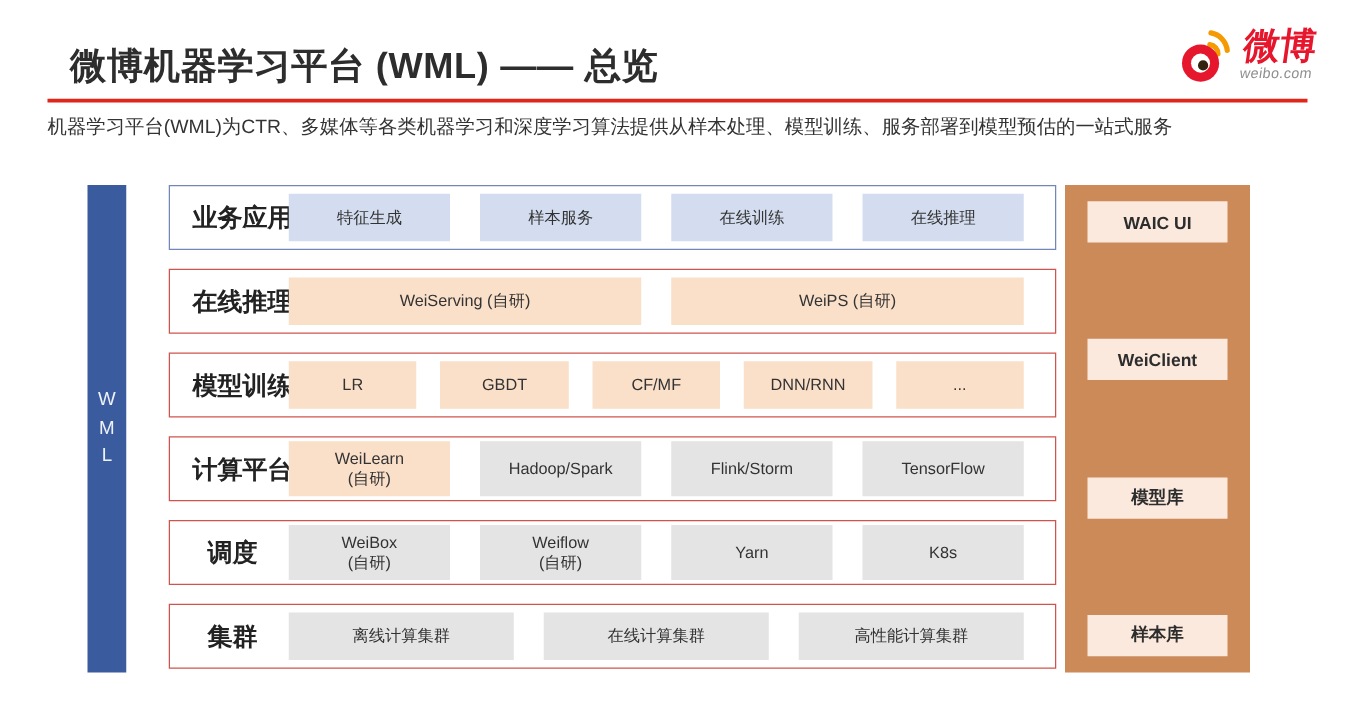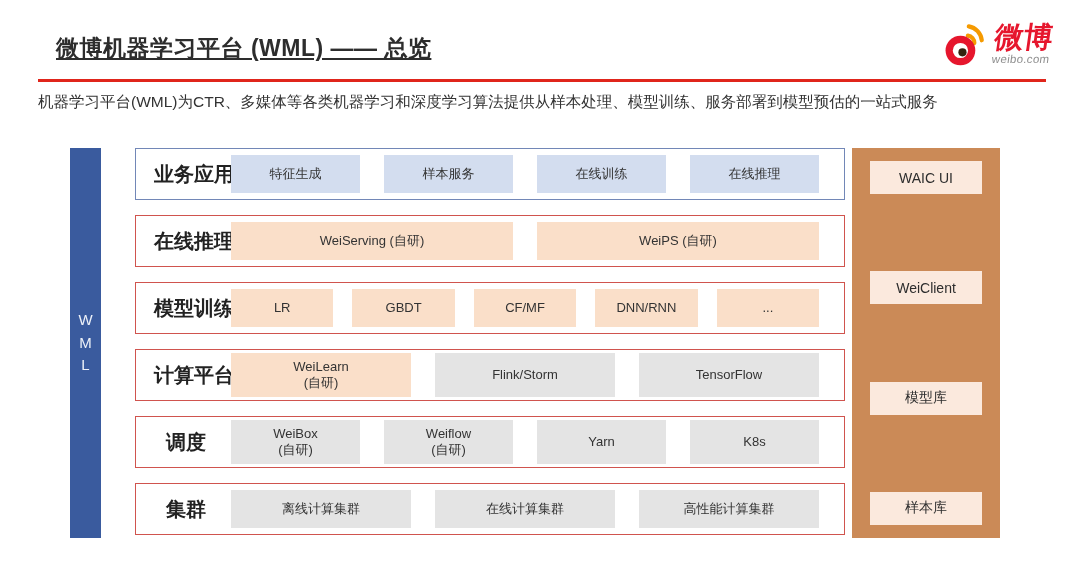--- a/index.html
+++ b/index.html
@@ -2,22 +2,22 @@
 <html><head>
 <meta charset="utf-8">
 <style>
   html,body { margin:0; padding:0; background:#fff; }
   .slide {
     position:relative; width:1080px; height:563px; background:#fff;
     font-family:"Liberation Sans","DejaVu Sans",sans-serif; overflow:hidden;
   }
   
   .title {
-    position:absolute; left:56px; top:33px; font-size:23px; font-weight:600;
-    color:#2d2d2d; letter-spacing:.5px;text-decoration:underline;
+    position:absolute; left:56px; top:33px; font-size:29px; font-weight:600;
+    color:#2d2d2d; letter-spacing:.5px;
   }
   .logo { position:absolute; top:18px; right:28px; display:flex; align-items:center; }
   .logo-text { display:flex; flex-direction:column; transform:skewX(-8deg); margin-left:2px; }
   .logo-brand { font-size:29px; font-weight:700; color:var(--brand-red); line-height:1; }
   .logo-domain { font-size:11.5px; color:#8f8f8f; margin-top:1px; letter-spacing:.3px; }
   .rule { position:absolute; left:38px; top:79px; width:1008px; height:3px; background:var(--accent-red); }
   .subtitle {
     position:absolute; left:38px; top:91px; width:1008px;
     font-size:15.5px; line-height:1.42; color:#333;
   }
@@ -46,21 +46,21 @@
     text-align:center; font-size:13px; color:#333; white-space:pre-line; line-height:1.2;
   }
   .chip.tall { height:44px; }
   .chip.blue  { background:var(--chip-blue); }
   .chip.peach { background:var(--chip-peach); }
   .chip.gray  { background:var(--chip-gray); }
   
   .col {
     position:absolute; left:852px; top:148px; width:148px; height:390px;
     box-sizing:border-box; background:var(--column-orange);
-    display:flex; flex-direction:column; justify-content:space-between; padding:13px 0;
+    display:flex; flex-direction:column; justify-content:space-between; padding:13px 0;font-weight:bold;
   }
   .col-chip {
     width:112px; height:33px; align-self:center; background:var(--column-chip);
     display:flex; align-items:center; justify-content:center; font-size:14px; color:#2d2d2d;
   }
   
   .logo-eye-body { fill:var(--brand-red); }
   .logo-eye-white { fill:#ffffff; }
   .logo-eye-pupil { fill:#33230f; }
   .logo-wave { fill:none; stroke:var(--brand-orange); stroke-width:4.5; stroke-linecap:round; }
@@ -125,20 +125,21 @@
         <div class="chip peach">DNN/RNN</div>
         <div class="chip peach">...</div>
       </div>
     </div>
 
     <div class="row red">
       <div class="row-label">计算平台</div>
       <div class="chips">
         <div class="chip peach tall">WeiLearn
 (自研)</div>
+        <div class="chip gray tall">Hadoop/Spark</div>
         <div class="chip gray tall">Flink/Storm</div>
         <div class="chip gray tall">TensorFlow</div>
       </div>
     </div>
 
     <div class="row red">
       <div class="row-label">调度</div>
       <div class="chips">
         <div class="chip gray tall">WeiBox
 (自研)</div>

